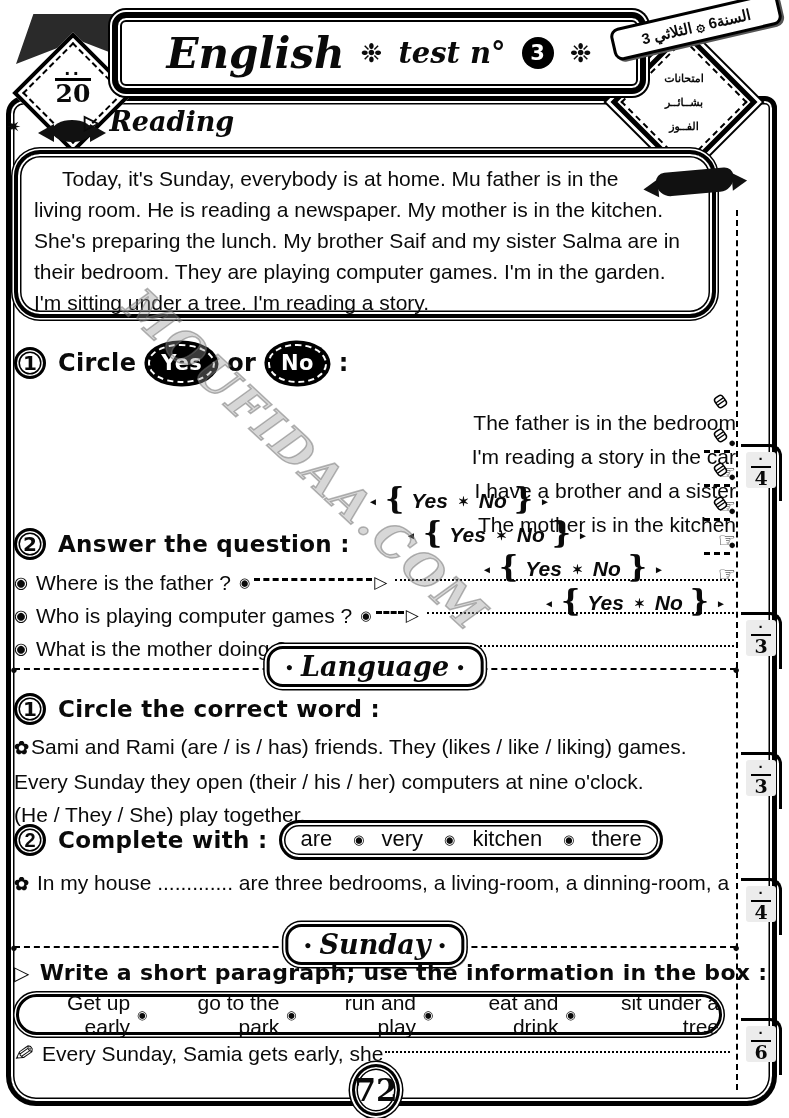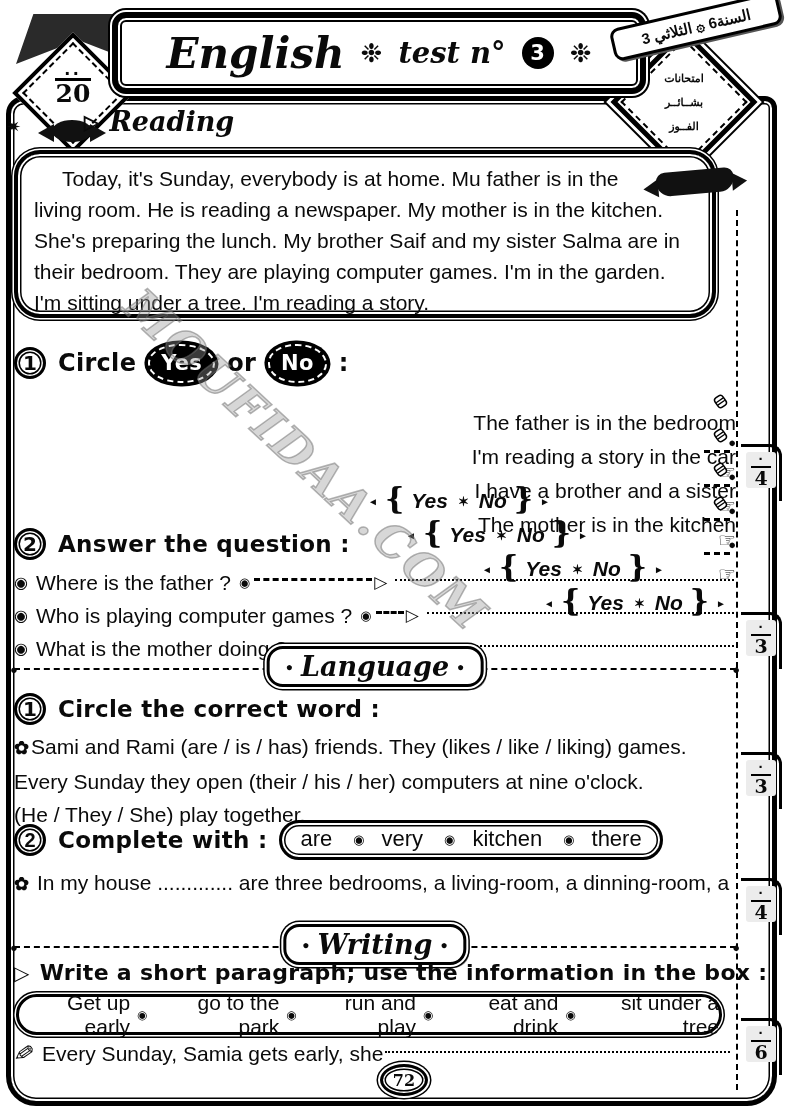--- a/index.html
+++ b/index.html
@@ -191,26 +191,25 @@
     position:absolute; left:741px; width:41px; height:57px; z-index:4;
     border-top:3px solid #000; border-right:3px solid #000; border-top-right-radius:12px;
     padding-top:5px;
   }
   .score .frac { width:30px; margin-left:5px; background:#ececec; border-radius:3px; text-align:center; padding:2px 0 1px 0; }
   .score .d { font-weight:bold; font-size:15px; line-height:9px; }
   .score .bar { width:20px; border-top:2.5px solid #000; margin:3px auto 2px auto; }
   .score .n { font-family:"DejaVu Serif", serif; font-weight:bold; font-size:19px; line-height:17px; }
 
   .page-circle {
-    position:absolute; left:352px; top:1064px; width:48px; height:32px; background:#fff;
+    position:absolute; left:352px; top:1064px; width:48px; height:52px; background:#fff;
     border:3px solid #000; border-radius:50%; z-index:7;
     display:flex; align-items:center; justify-content:center;
-    font-family:"DejaVu Serif", serif; font-weight:bold; font-size:16px;
+    font-family:"DejaVu Serif", serif; font-weight:bold; font-size:31px;
     box-shadow: inset 0 0 0 1.5px #fff, inset 0 0 0 3px #000, 0 0 0 2px #fff, 0 0 0 3.5px #000;
-    margin-left: 28px;
   }
 </style>
 </head>
 <body>
 
 <div id="page">
 
   <div class="main-frame"></div>
   <div class="col-divider"></div>
 
@@ -426,21 +425,21 @@
   </div>
   <div class="fillp">
     <div><span class="flower">✿</span> <span>In my house ............. are three bedrooms, a living-room, a dinning-room, a</span></div>
   </div>
 
   <div class="divider" style="top:946px">
     <span class="enddot l">●</span>
     <span class="enddot r">●</span>
     <span class="div-pill">
       <span class="pill-dot">●</span>
-      <span class="script">Writing</span>
+      <span class="script">Sunday</span>
       <span class="pill-dot">●</span>
     </span>
   </div>
 
   <div class="w-head comic">
     <span class="tri-marker">▷</span>
     <span>Write a short paragraph; use the information in the box :</span>
   </div>
   <div class="w-box">
     <span>Get up early</span>

